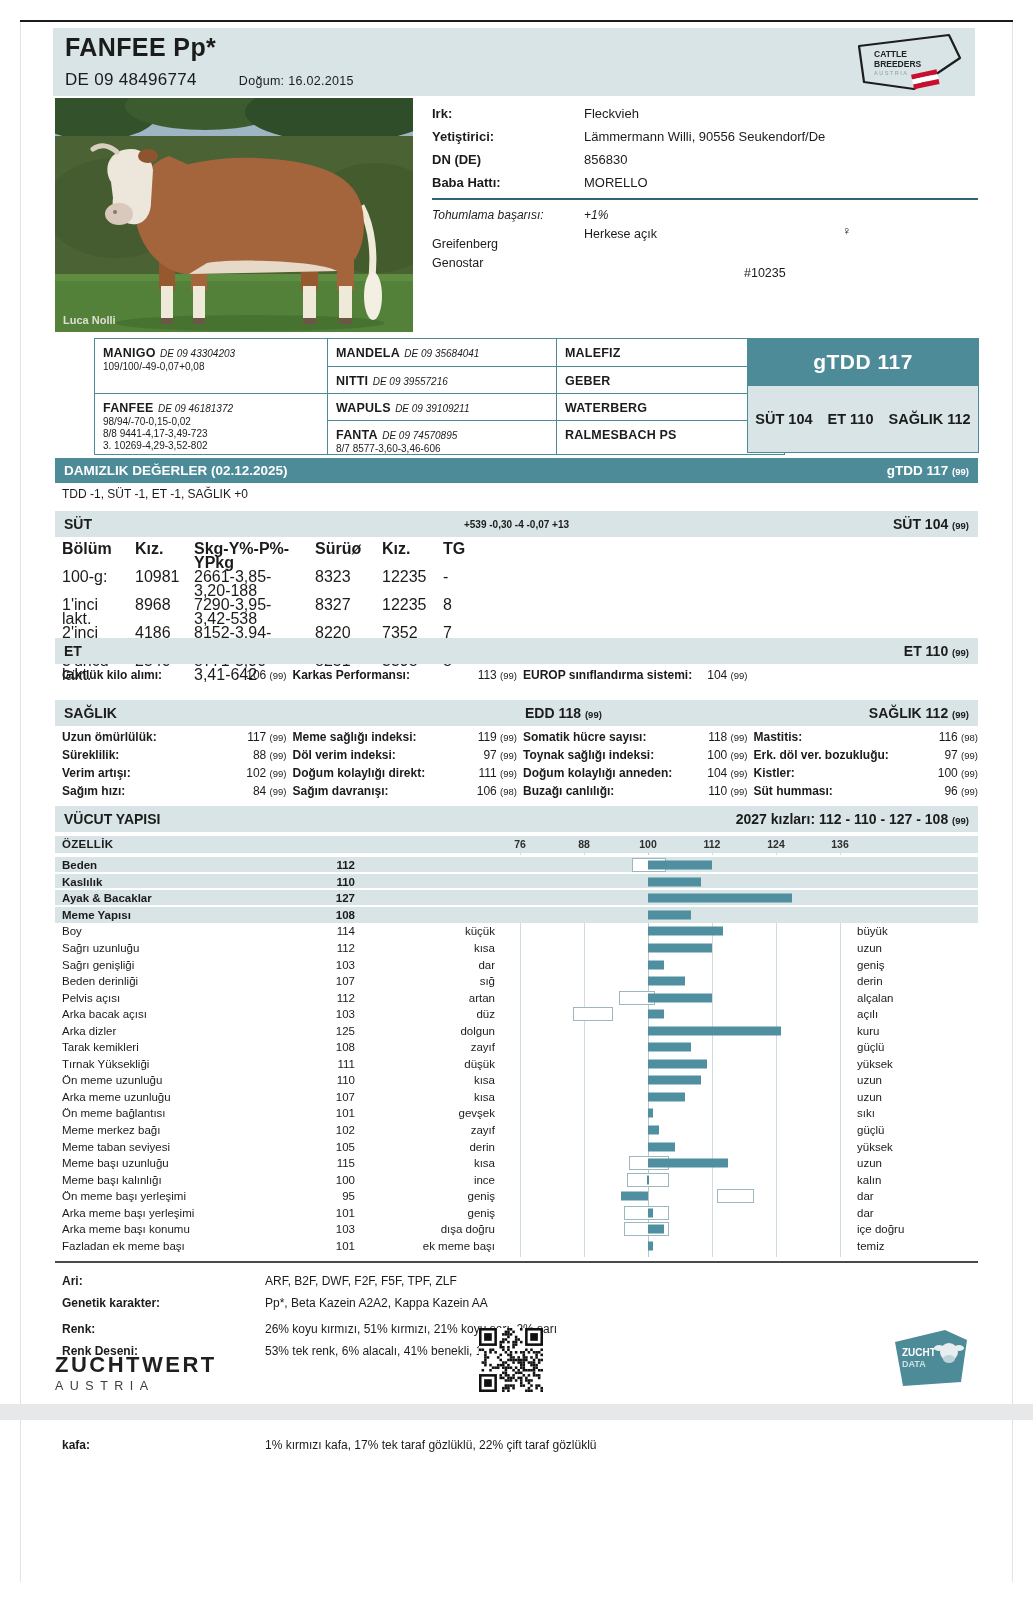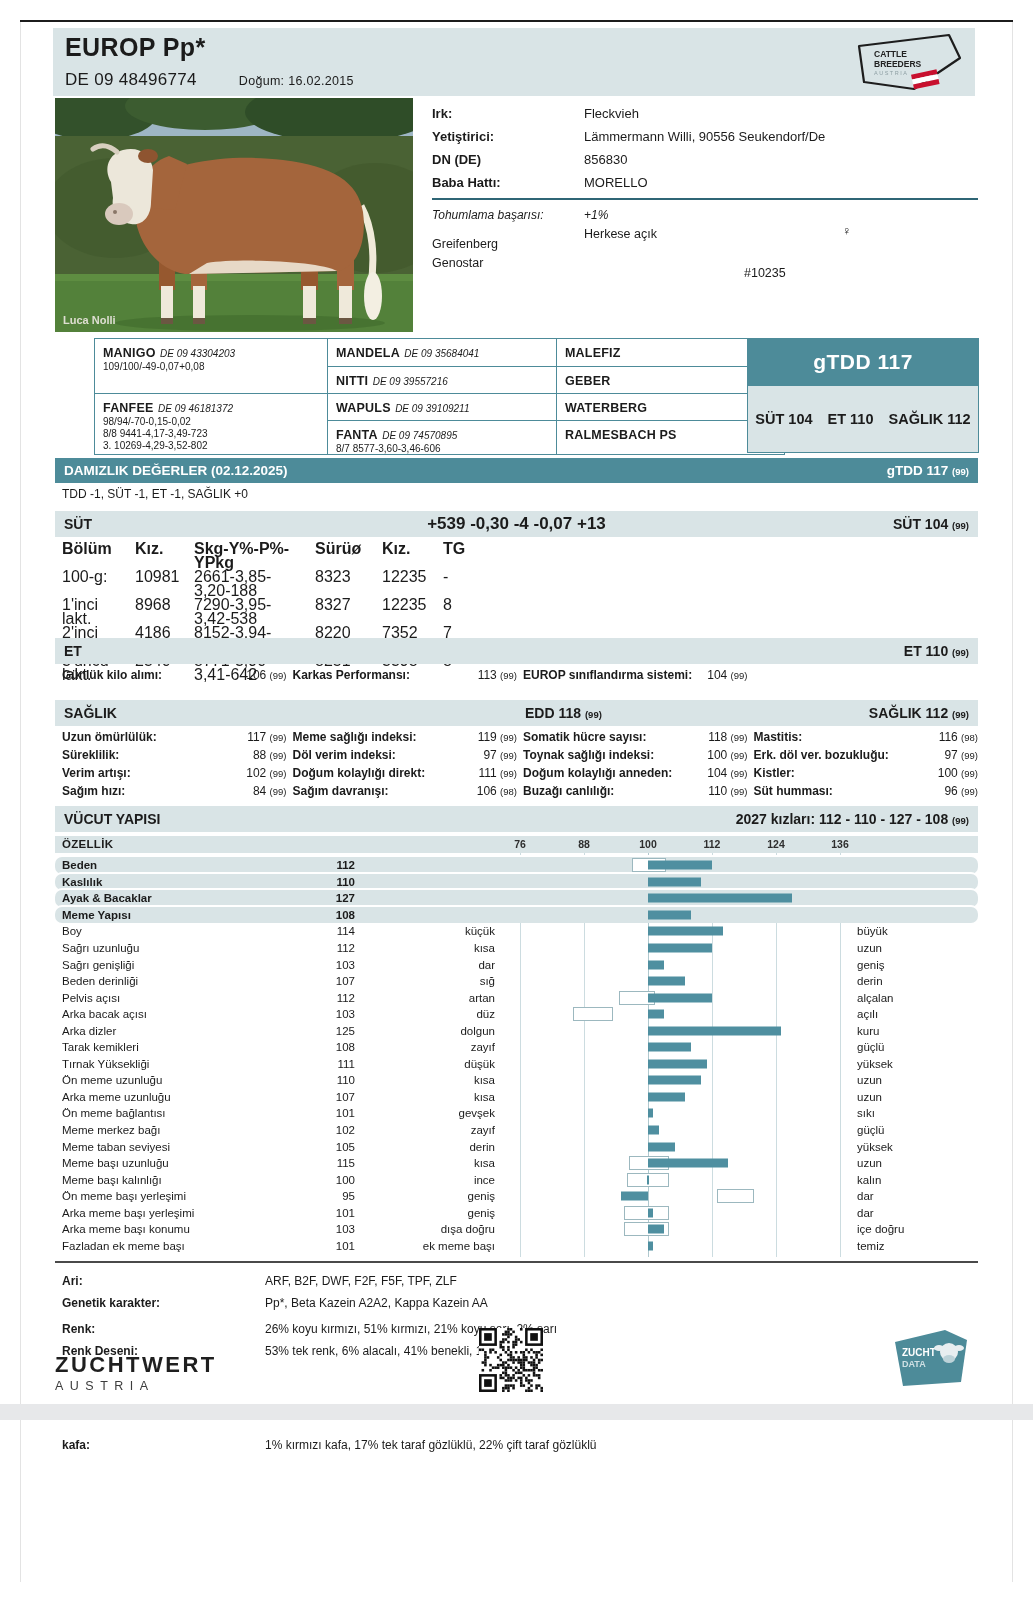--- a/index.html
+++ b/index.html
@@ -59,21 +59,21 @@
   
   .dam-bar{left:55px;top:458px;width:923px;height:25px;background:var(--teal);color:#fff;
            display:flex;align-items:center;font-size:13.5px;font-weight:bold;padding:0 9px;box-sizing:border-box;}
   .dam-center{position:absolute;left:0;right:0;text-align:center;margin-top:44px;}
   .dam-right{margin-left:auto;}
   .tdd-line{left:62px;top:487px;font-size:12px;}
 
   
   .sec-bar{left:55px;top:0;width:923px;height:26px;background:var(--band);
            display:flex;align-items:center;font-size:14px;font-weight:bold;padding:0 9px;box-sizing:border-box;position:absolute;}
-  .sec-center{position:absolute;left:0;right:0;text-align:center;font-size:17px;}
+  .sec-center{position:absolute;left:0;right:0;text-align:center;font-size:10px;}
   .sec-right{margin-left:auto;}
   .sec-mid{position:absolute;left:470px;}
 
   
   .sut-table{left:62px;top:542px;display:grid;grid-template-columns:64px 50px 112px 58px 52px 22px;
              column-gap:9px;font-size:16px;line-height:14px;}
   .sut-cell{white-space:pre-line;}
   .sut-cell.r{text-align:left;}
   .sut-cell.b{font-weight:bold;}
 
@@ -88,21 +88,21 @@
   .ozl-band{left:55px;top:836px;width:923px;height:17px;background:var(--band);}
   .ozl-label{position:absolute;left:7px;top:2px;font-size:11.5px;font-weight:bold;letter-spacing:.3px;}
   .scale-num{position:absolute;top:2px;width:30px;text-align:center;font-size:10.5px;font-weight:bold;color:#2e2e2e;}
 
   .grid-overlay{left:505px;top:853px;width:340px;height:404px;pointer-events:none;}
   .gl{position:absolute;top:0;bottom:0;width:1px;background:#ccdce0;}
   .gl100{background:#b0c8ce;}
 
   .trait-rows{left:55px;top:857px;width:923px;}
   .trow{display:grid;grid-template-columns:245px 55px 150px 340px 1fr;height:16.55px;
-        align-items:center;font-size:11.5px;border-radius:7px;}
+        align-items:center;font-size:11.5px;}
   .trow.bold{background:var(--band);font-weight:bold;box-shadow:0 -2px 0 #fff;}
   .t-label{padding-left:7px;white-space:nowrap;}
   .t-value{text-align:right;}
   .t-low{text-align:right;padding-right:10px;white-space:nowrap;}
   .t-chart{position:relative;height:100%;}
   .t-high{padding-left:12px;white-space:nowrap;}
   .bar{position:absolute;top:50%;transform:translateY(-50%);height:9px;background:var(--barc);z-index:2;}
   .ghost{position:absolute;top:50%;transform:translateY(-50%);height:12px;border:1.5px solid #9cb8bf;background:#fff;z-index:1;box-sizing:content-box;}
 
   .divider{left:55px;top:1261px;width:923px;height:2px;background:#4a4a4a;}
@@ -126,21 +126,21 @@
 </head>
 <body>
 
 <div class="page">
 
   <div class="abs top-rule"></div>
   <div class="abs edge-l"></div>
   <div class="abs edge-r"></div>
 
   <div class="abs band-head">
-    <div class="title">EUROP Pp*</div>
+    <div class="title">FANFEE Pp*</div>
     <div class="subline">
       <span>DE 09 48496774</span><span class="birth">Doğum: 16.02.2015</span>
     </div>
     <svg class="cb-logo" width="115" height="60" viewBox="0 0 115 60">
       <polygon points="7,14 97,3 108,26 62,57 12,50" fill="none" stroke="#1d1d1d" stroke-width="2.2" stroke-linejoin="round"></polygon>
       <text x="22" y="25" font-size="8.5" font-weight="bold" fill="#222">CATTLE</text>
       <text x="22" y="35" font-size="8.5" font-weight="bold" fill="#222">BREEDERS</text>
       <text x="22" y="43" font-size="5.5" letter-spacing="1.5" fill="#8fa0a5">AUSTRIA</text>
       <g transform="rotate(-12 72 46)">
         <rect x="60" y="40" width="26" height="5" fill="#c8102e"></rect>

